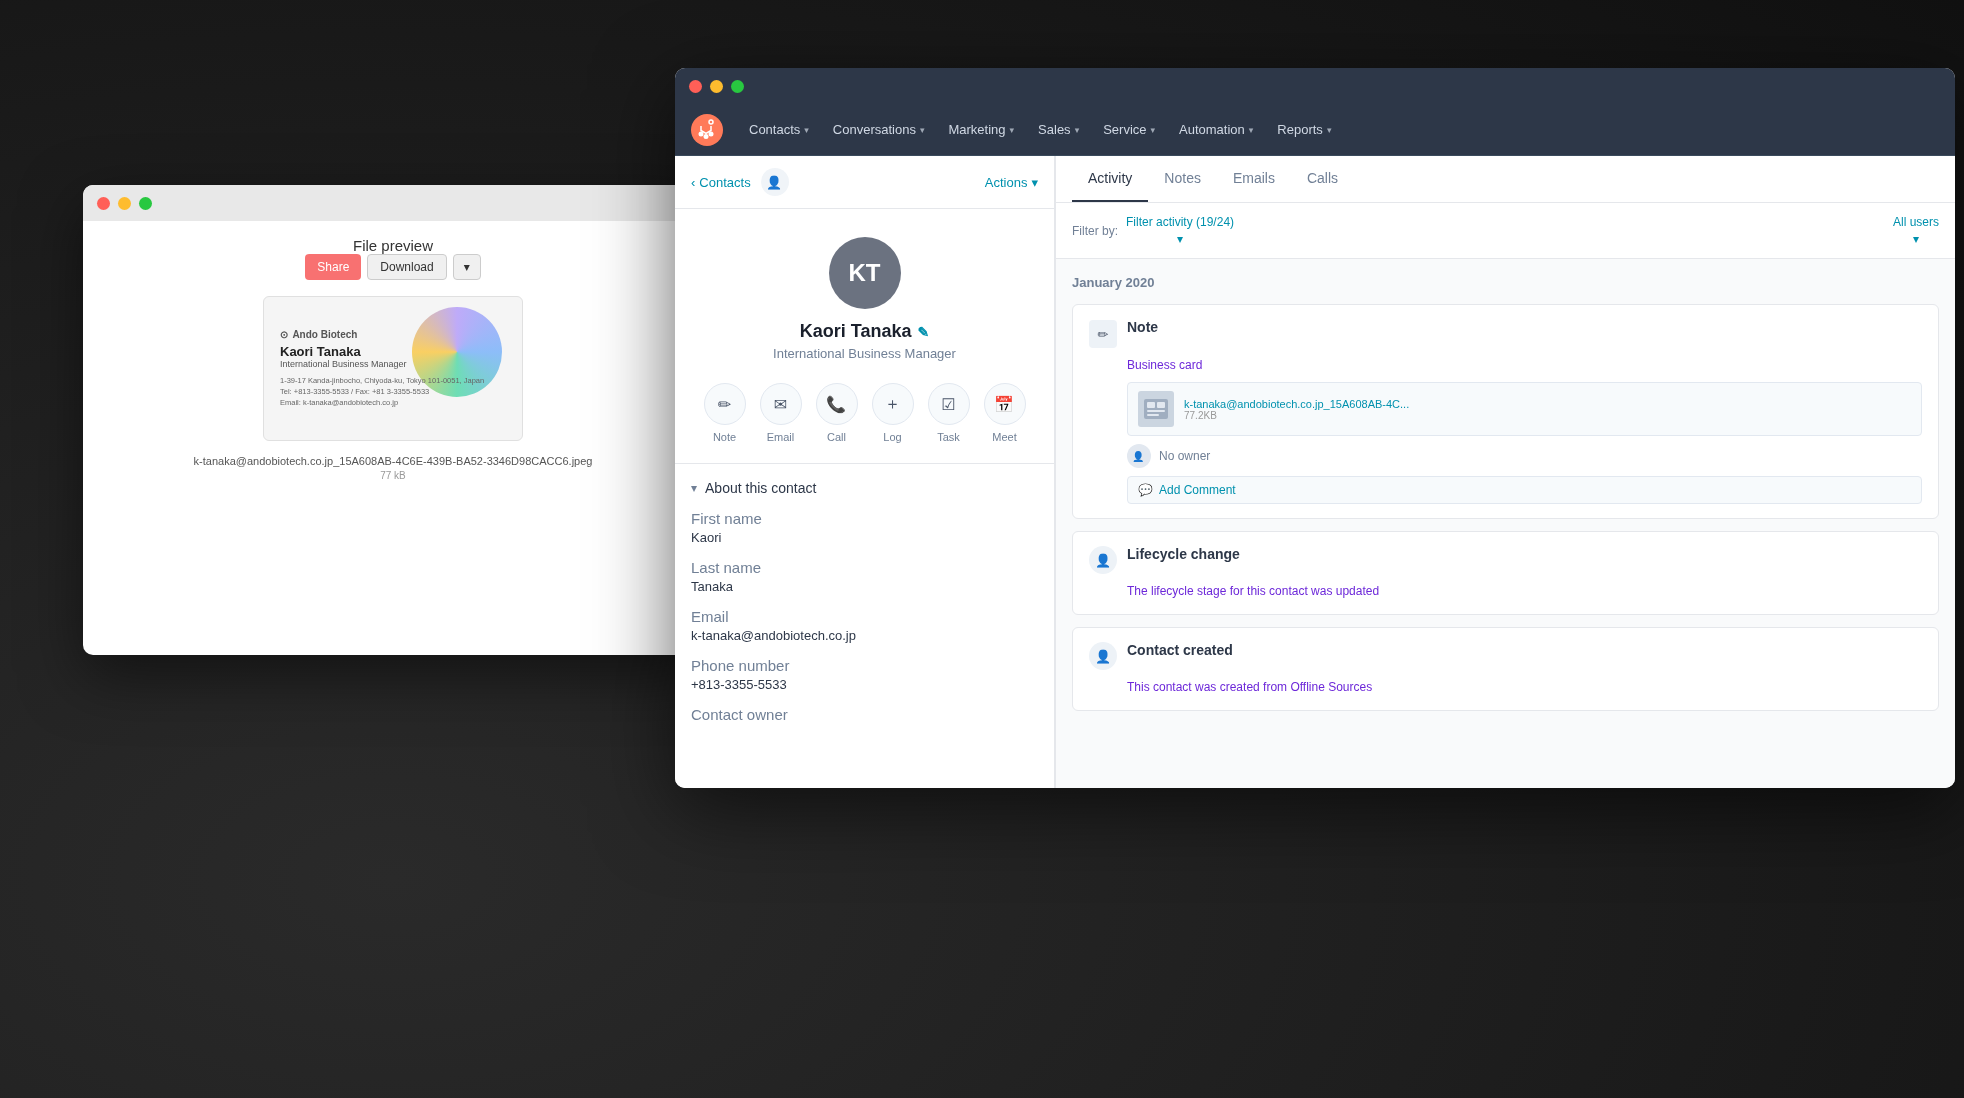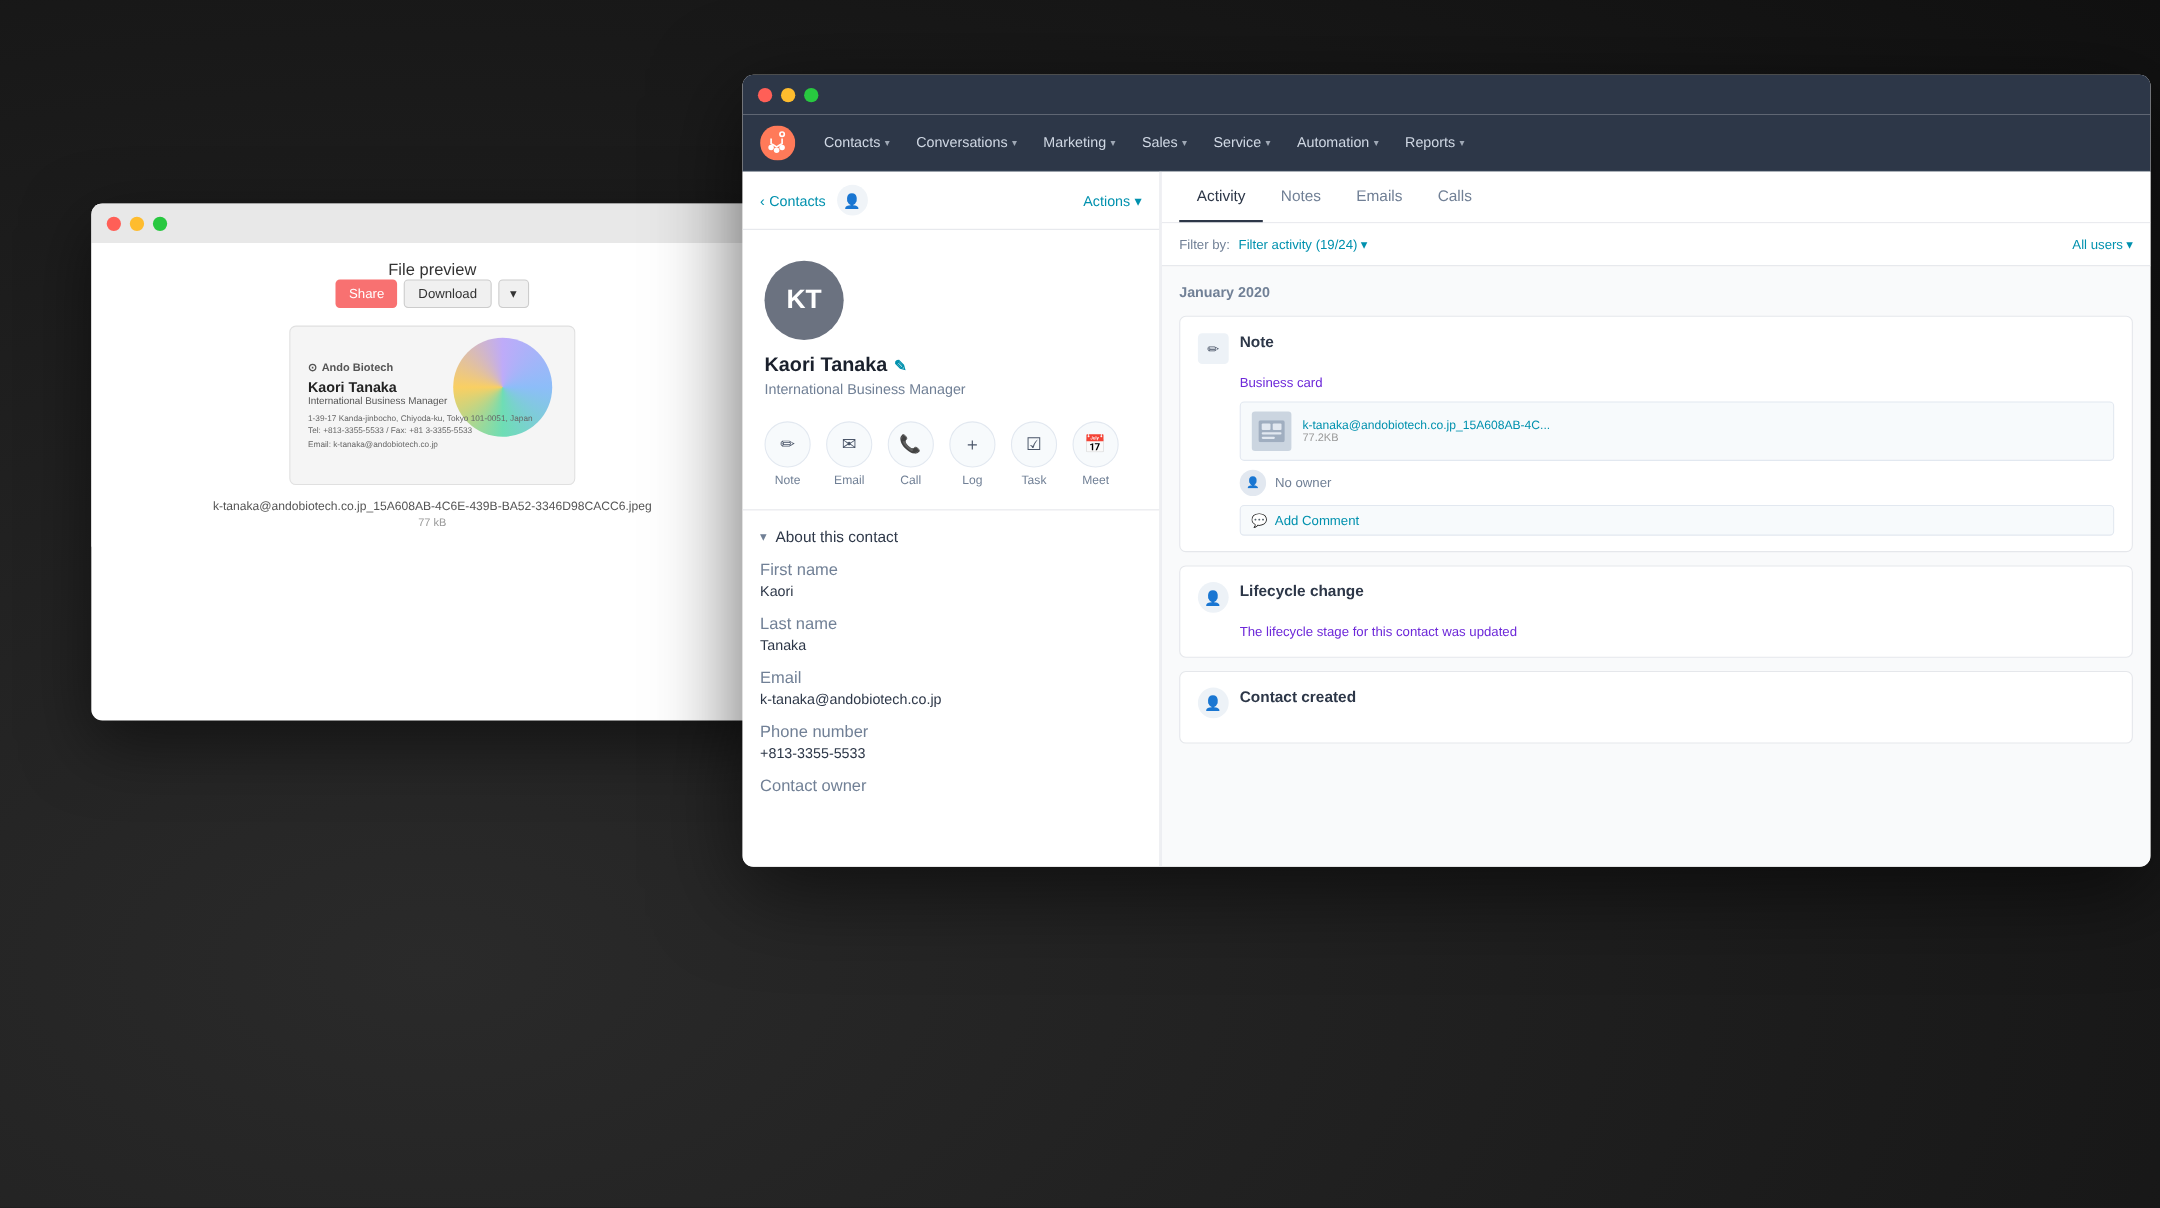--- a/index.html
+++ b/index.html
@@ -290,21 +290,21 @@
       font-size: 13px;
       cursor: pointer;
       display: flex;
       align-items: center;
       gap: 4px;
     }
 
     .contact-profile {
       display: flex;
       flex-direction: column;
-      align-items: flex-start;
+      align-items: center;
       padding: 28px 20px 20px;
       border-bottom: 1px solid #e5e7eb;
     }
 
     .avatar {
       width: 72px;
       height: 72px;
       border-radius: 50%;
       background: #6b7280;
       color: #fff;
@@ -453,20 +453,21 @@
       color: #718096;
     }
 
     .filter-btn {
       color: #0091ae;
       font-size: 12px;
       cursor: pointer;
       display: flex;
       align-items: center;
       gap: 3px;
+      flex-direction: column;
     }
 
     .filter-divider {
       flex: 1;
     }
 
     .activity-content {
       padding: 16px;
     }
 
@@ -847,18 +848,19 @@
             <div class="activity-card-title">Lifecycle change</div>
           </div>
           <div class="activity-card-body">The lifecycle stage for this contact was updated</div>
         </div>
 
         <div class="activity-card">
           <div class="activity-card-header">
             <div class="lifecycle-icon">👤</div>
             <div class="activity-card-title">Contact created</div>
           </div>
+          <div class="activity-card-body">This contact was created from Offline Sources</div>
         </div>
       </div>
     </div>
 
   </div>
 </div>
 
 </body></html>

